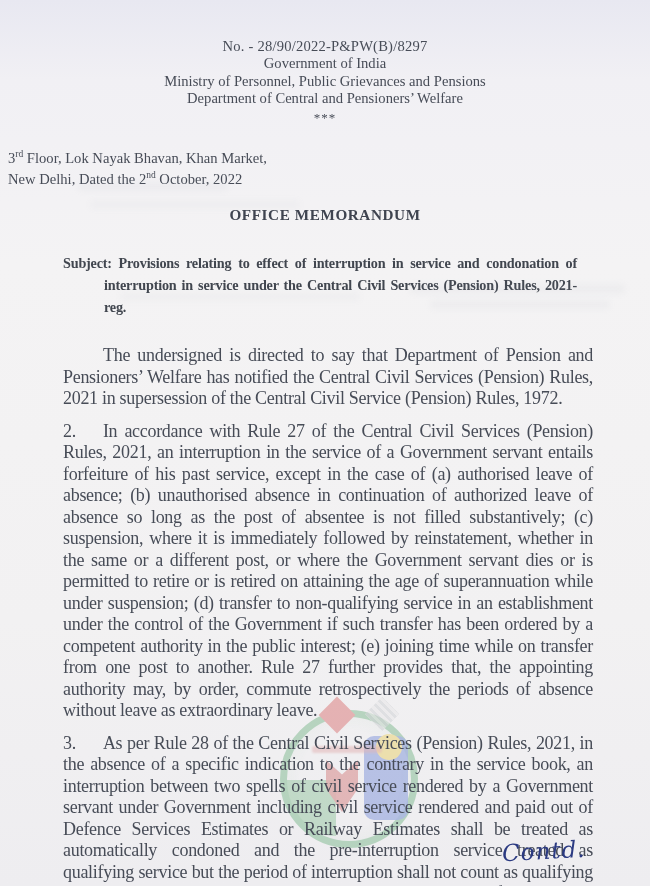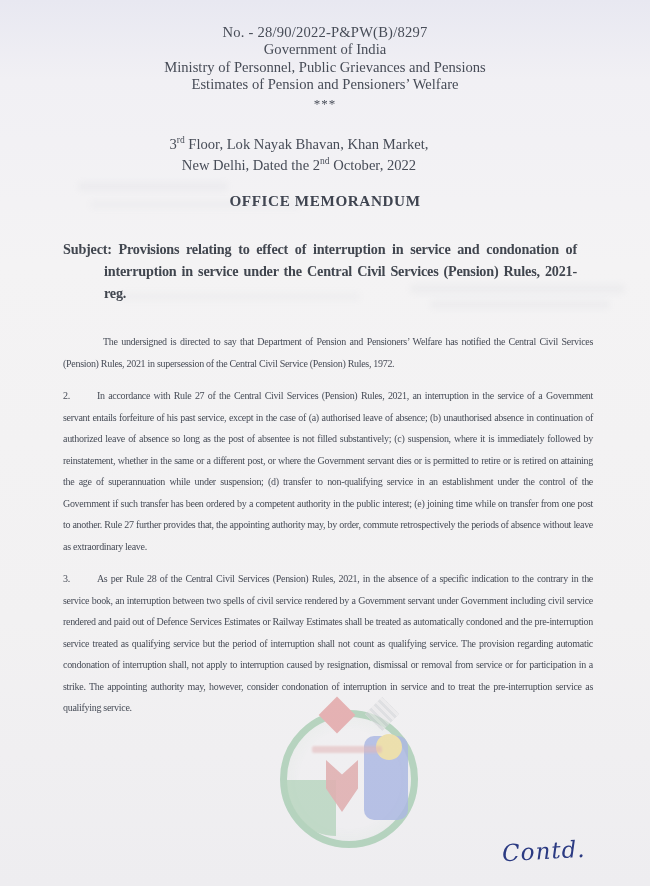--- a/index.html
+++ b/index.html
@@ -24,34 +24,34 @@
   .wm-ring{position:absolute;left:2px;top:8px;width:124px;height:124px;border-radius:50%;border:7px solid #49a060;background:radial-gradient(circle at 50% 50%, rgba(255,255,255,.0) 55%, rgba(73,160,96,.25) 100%);}
   .wm-green{position:absolute;left:6px;top:78px;width:52px;height:56px;background:#4aa35c;border-radius:0 0 0 60px;opacity:.8;}
   .wm-blue{position:absolute;left:86px;top:34px;width:44px;height:84px;background:#2c51c6;border-radius:10px;opacity:.85;}
   .wm-yellow{position:absolute;left:98px;top:32px;width:26px;height:26px;border-radius:50%;background:#e6c32d;}
   .wm-diamond-red{position:absolute;left:46px;top:0px;width:26px;height:26px;background:#cf3d3d;transform:rotate(45deg);}
   .wm-diamond-gray{position:absolute;left:92px;top:0px;width:24px;height:24px;transform:rotate(45deg);opacity:.6;
     background:repeating-linear-gradient(0deg,#9aa0a8 0 3px,#d8d8d8 3px 6px),repeating-linear-gradient(90deg,#9aa0a8 0 3px,rgba(216,216,216,.5) 3px 6px);}
   .wm-shield{position:absolute;left:48px;top:58px;width:32px;height:52px;background:#c23a3a;clip-path:polygon(0 0,50% 28%,100% 0,100% 55%,50% 100%,0 55%);opacity:.9;}
   .wm-text{position:absolute;left:34px;top:44px;width:70px;height:7px;background:#c84848;opacity:.55;border-radius:2px;filter:blur(1px);}
 
-  .header{padding-top:24px;text-align:center;line-height:17.3px;font-size:14.6px;}
+  .header{padding-top:38px;text-align:center;line-height:17.3px;font-size:14.6px;}
   .refno{letter-spacing:.2px;}
   .stars{font-size:13px;letter-spacing:1px;margin-top:2px;}
 
-  .address{margin:22px 60px 0 8px;text-align:center;font-size:14.6px;line-height:20.5px;}
+  .address{margin:22px 60px 0 8px;text-align:left;font-size:14.6px;line-height:20.5px;}
   sup{font-size:9.5px;line-height:0;}
 
   .om-heading{margin-top:17px;text-align:center;font-weight:bold;font-size:15.2px;letter-spacing:.6px;color:#3f4450;}
 
   .subject{margin:29px 73px 0 63px;font-weight:bold;font-size:14.2px;line-height:21.6px;
     padding-left:41px;text-indent:-41px;text-align:justify;letter-spacing:-.2px;color:#41464f;}
 
   .bodytext{margin:0 57px 0 63px;position:relative;}
-  .para{margin:11px 0 0 0;text-align:justify;font-size:10px;line-height:21.5px;letter-spacing:-.3px;}
+  .para{margin:11px 0 0 0;text-align:justify;font-size:18px;line-height:21.5px;letter-spacing:-.3px;}
   .para.first{margin-top:27px;text-indent:40px;}
   .pnum{display:inline-block;margin-right:27px;}
 
   .contd{position:absolute;right:64px;top:838px;font-family:"DejaVu Serif",serif;font-style:italic;
     font-size:23px;color:#2b3a82;transform:rotate(-3deg);letter-spacing:1px;}
 </style>
 </head>
 <body>
 
 <div class="page">
@@ -70,21 +70,21 @@
     <div class="wm-diamond-red"></div>
     <div class="wm-diamond-gray"></div>
     <div class="wm-shield"></div>
     <div class="wm-text"></div>
   </div>
 
   <div class="header">
     <div class="refno">No. - 28/90/2022-P&amp;PW(B)/8297</div>
     <div>Government of India</div>
     <div>Ministry of Personnel, Public Grievances and Pensions</div>
-    <div>Estimates of Pension and Pensioners’ Welfare</div>
+    <div>Department of Central and Pensioners’ Welfare</div>
     <div class="stars">***</div>
   </div>
 
   <div class="address">
     <div>
       <span>3</span><sup>rd</sup><span> Floor, Lok Nayak Bhavan, Khan  Market,</span>
     </div>
     <div>
       <span>New Delhi, Dated the  2</span><sup>nd</sup><span>  October, 2022</span>
     </div>

